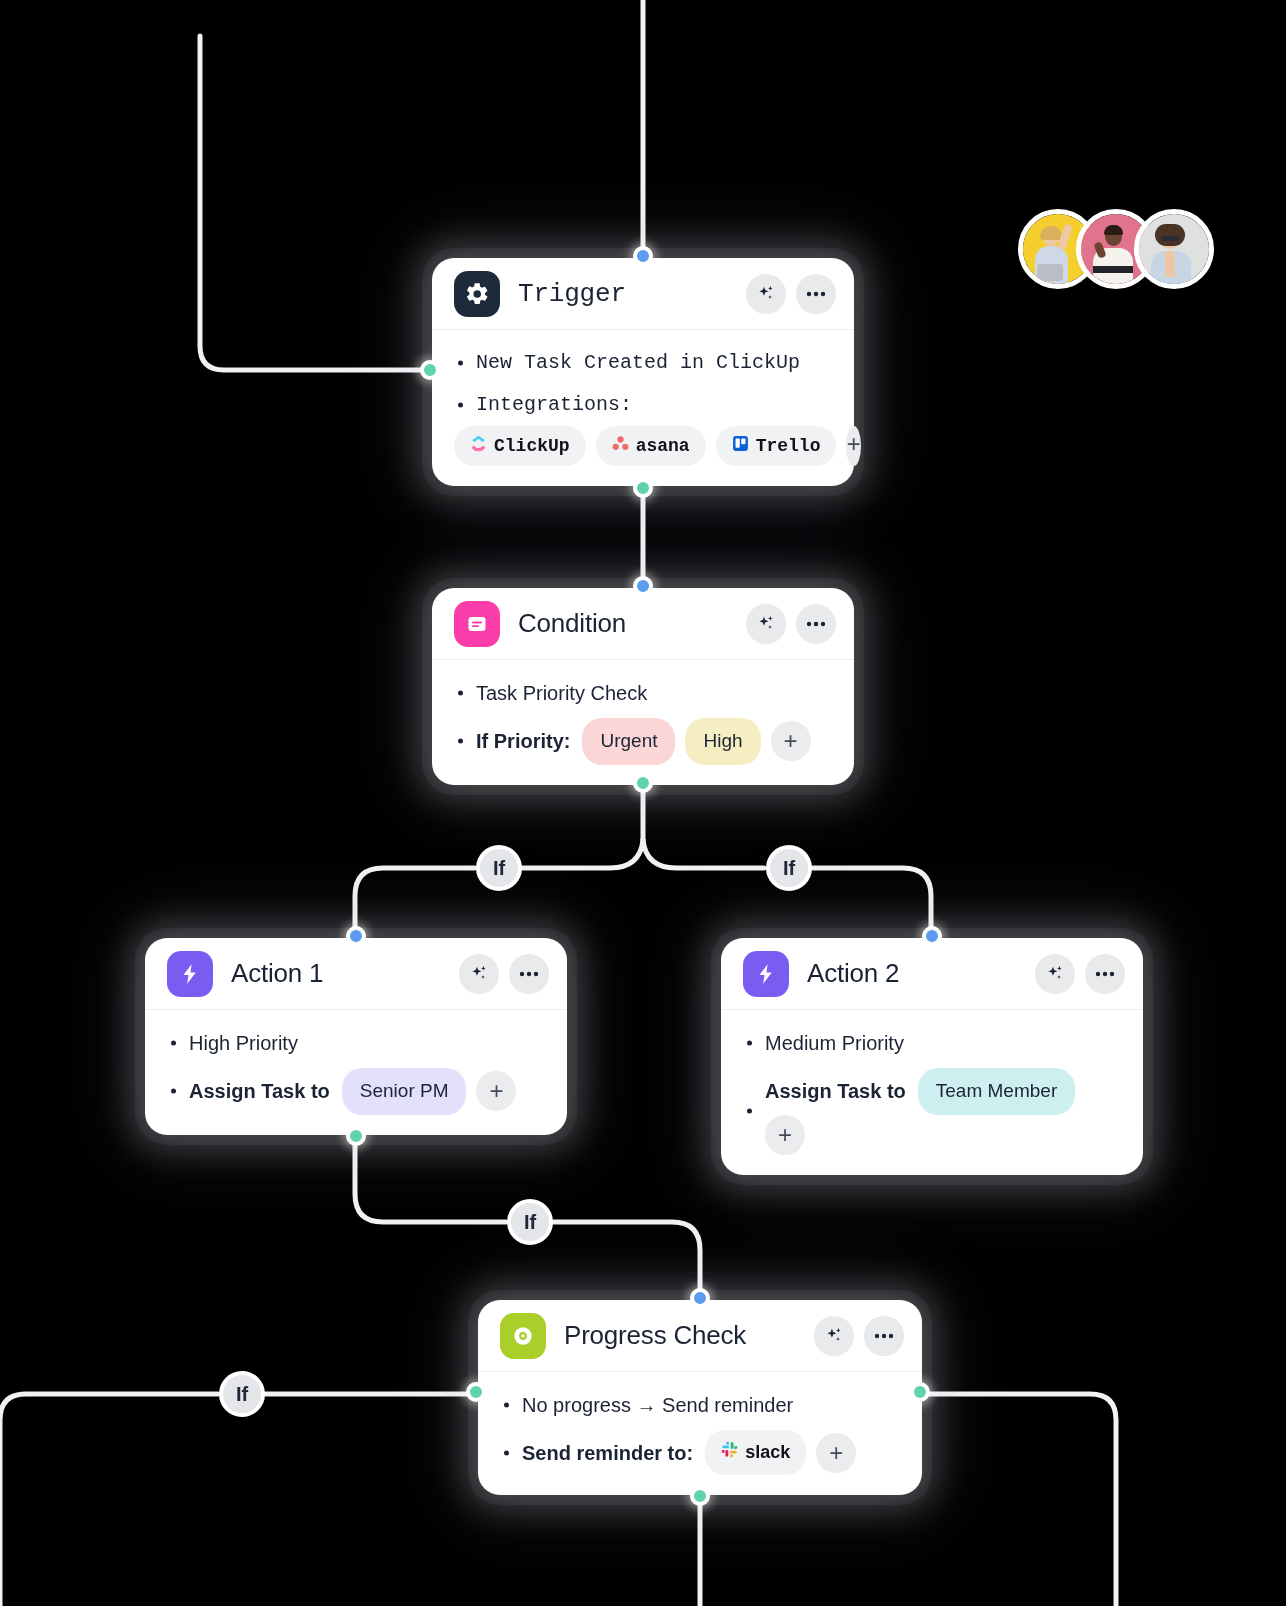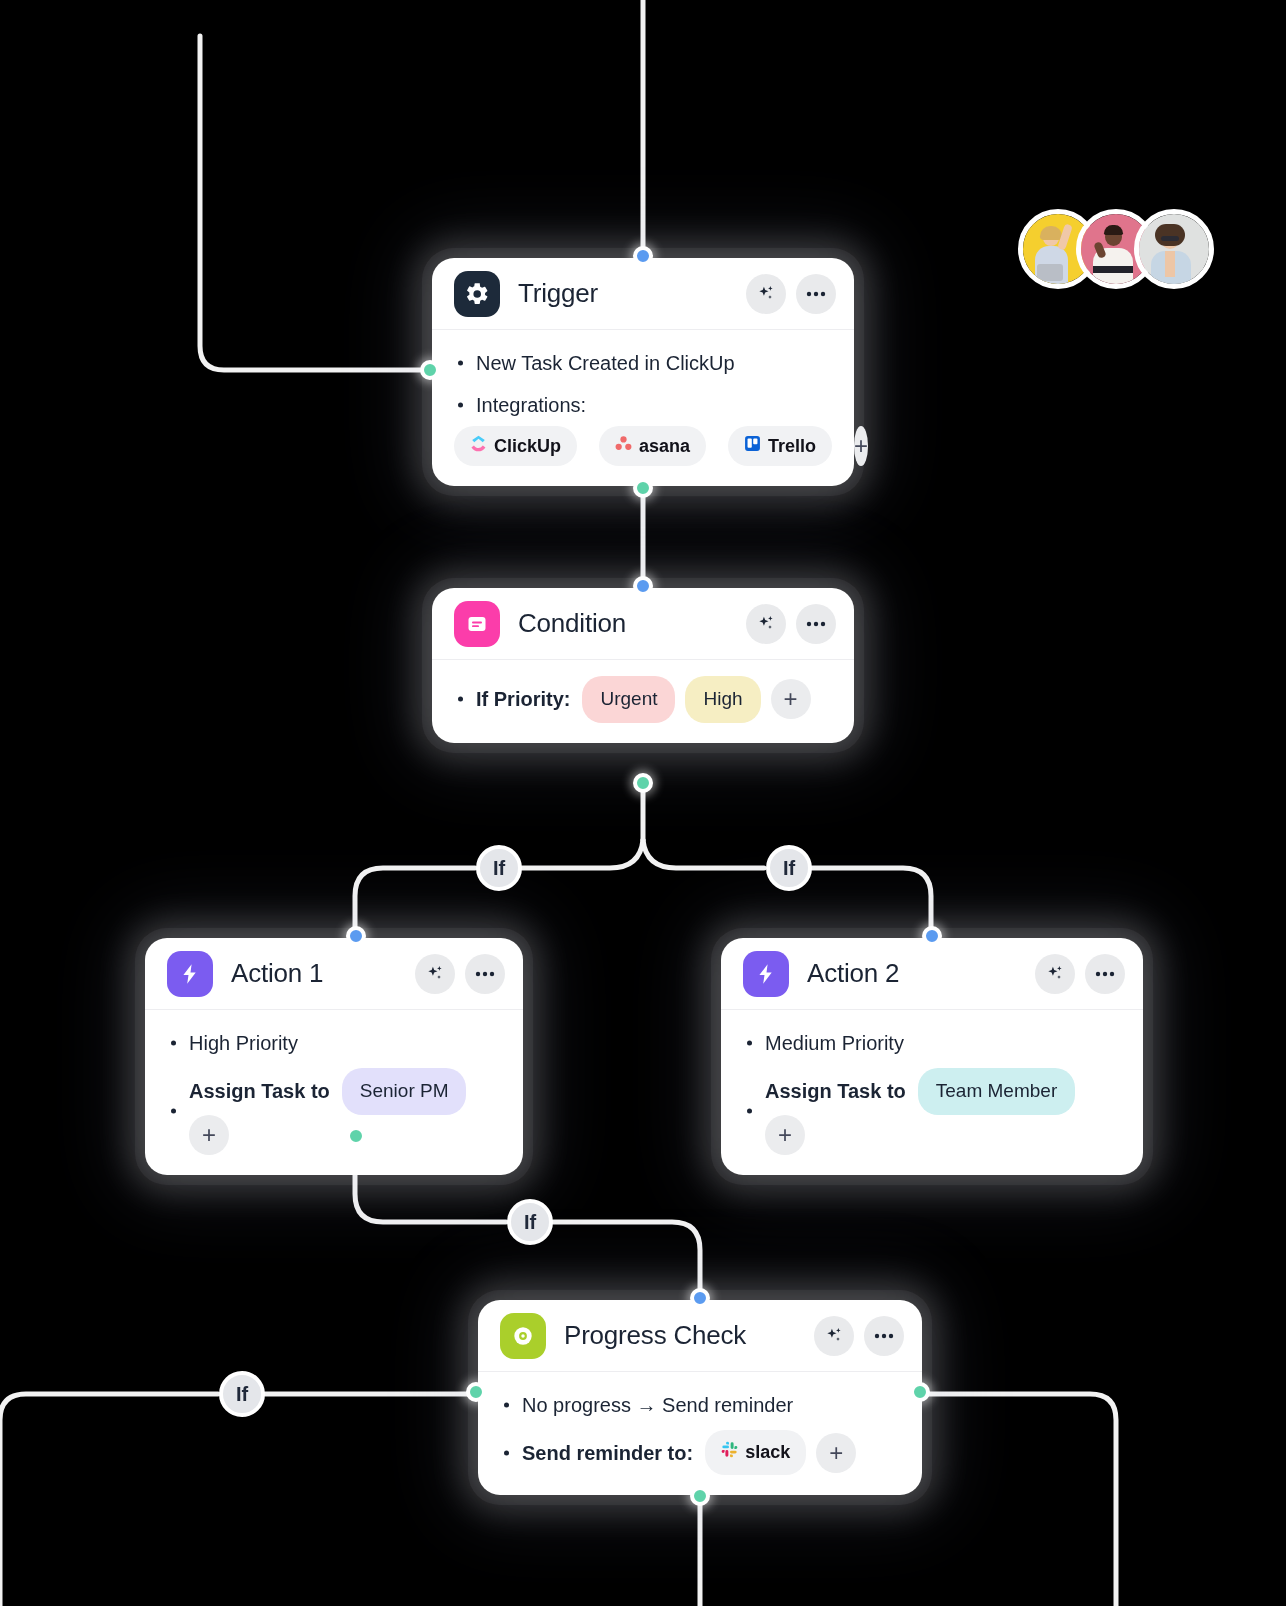--- a/index.html
+++ b/index.html
@@ -54,21 +54,21 @@
     font-size: 20px; color: #1b2434; line-height: 1.5;
     margin-bottom: 8px; position: relative; padding-left: 22px;
     min-height: 34px;
   }
   .blist li:last-child { margin-bottom: 0; }
   .blist li::before {
     content: ""; position: absolute; left: 4px; top: 50%;
     width: 5px; height: 5px; border-radius: 50%; background: #1b2434;
     transform: translateY(-50%);
   }
-  .chips { display: flex; align-items: center; gap: 22px; margin-top: 4px; }
+  .chips { display: flex; align-items: center; gap: 10px; margin-top: 4px; }
   .chip {
     display: inline-flex; align-items: center; gap: 7px;
     background: #f1f2f4; border-radius: 20px;
     padding: 9px 16px; font-size: 18px; font-weight: 700; color: #12121a;
     white-space: nowrap;
   }
   .chip-add {
     width: 40px; height: 40px; border-radius: 50%; background: #ebecee;
     display: inline-flex; align-items: center; justify-content: center;
     font-size: 24px; color: #44485a; line-height: 1; cursor: pointer;
@@ -136,21 +136,21 @@
 
       <path d="M700 1496 L700 1606"></path>
     </g>
   </svg>
 
   <div class="if-badge" style="left:476px; top:845px;">If</div>
   <div class="if-badge" style="left:766px; top:845px;">If</div>
   <div class="if-badge" style="left:507px; top:1199px;">If</div>
   <div class="if-badge" style="left:219px; top:1371px;">If</div>
 
-  <div class="node" style="left:432px; top:258px; width:422px;">
+  <div class="node" style="left:432px; top:258px; width:422px;font-family:Liberation Mono, monospace;">
     <div class="node-head">
       <div class="node-icon" style="background:#1d2a3a;">
         <svg width="26" height="26" viewBox="0 0 24 24" fill="#ffffff">
           <path d="M19.4 13a7.6 7.6 0 0 0 .06-1 7.6 7.6 0 0 0-.06-1l2-1.5a.5.5 0 0 0 .12-.62l-1.9-3.3a.5.5 0 0 0-.6-.22l-2.35.95a7.3 7.3 0 0 0-1.73-1l-.36-2.5A.5.5 0 0 0 14.1 2H10.3a.5.5 0 0 0-.49.41l-.36 2.5a7.3 7.3 0 0 0-1.73 1l-2.35-.95a.5.5 0 0 0-.6.22l-1.9 3.3a.5.5 0 0 0 .12.62l2 1.5a7.6 7.6 0 0 0 0 2l-2 1.5a.5.5 0 0 0-.12.62l1.9 3.3a.5.5 0 0 0 .6.22l2.35-.95a7.3 7.3 0 0 0 1.73 1l.36 2.5a.5.5 0 0 0 .49.41h3.8a.5.5 0 0 0 .49-.41l.36-2.5a7.3 7.3 0 0 0 1.73-1l2.35.95a.5.5 0 0 0 .6-.22l1.9-3.3a.5.5 0 0 0-.12-.62zM12.2 15.5a3.5 3.5 0 1 1 0-7 3.5 3.5 0 0 1 0 7z"></path>
         </svg>
       </div>
       <div class="node-title">Trigger</div>
       <div class="head-actions">
         <button class="round-btn">
           <svg width="20" height="20" viewBox="0 0 24 24" fill="#1b2434">
@@ -238,34 +238,37 @@
             <circle cx="3" cy="3" r="2.2"></circle>
               <circle cx="10" cy="3" r="2.2"></circle>
               <circle cx="17" cy="3" r="2.2"></circle>
           </svg>
         </button>
       </div>
     </div>
     <div class="node-body">
       <ul class="blist">
         <li>
+          <span>Task Priority Check</span>
+        </li>
+        <li>
           <span class="inline-label">If Priority:</span>
           <span class="tag tag-urgent">Urgent</span>
           <span style="width:10px;"></span>
           <span class="tag tag-high">High</span>
           <span style="width:10px;"></span>
           <span class="chip-add">+</span>
         </li>
       </ul>
     </div>
     <div class="port port-in" style="left:201px; top:-12px;"></div>
     <div class="port port-out" style="left:201px; top:185px;"></div>
   </div>
 
-  <div class="node" style="left:145px; top:938px; width:378px;">
+  <div class="node" style="left:145px; top:938px; width:422px;">
     <div class="node-head">
       <div class="node-icon" style="background:#7b5cf0;">
         <svg width="24" height="24" viewBox="0 0 24 24" fill="#ffffff">
           <path d="M13.6 2.2L5.4 13.1h5.1l-1.3 8.7 8.5-11.2h-5.2z"></path>
         </svg>
       </div>
       <div class="node-title">Action 1</div>
       <div class="head-actions">
         <button class="round-btn">
           <svg width="20" height="20" viewBox="0 0 24 24" fill="#1b2434">

